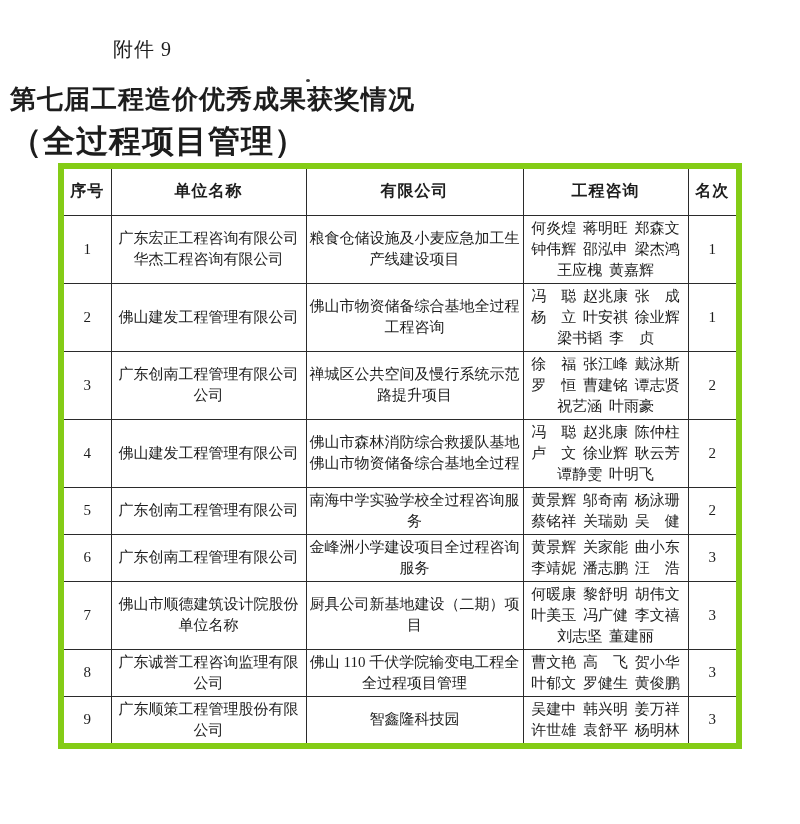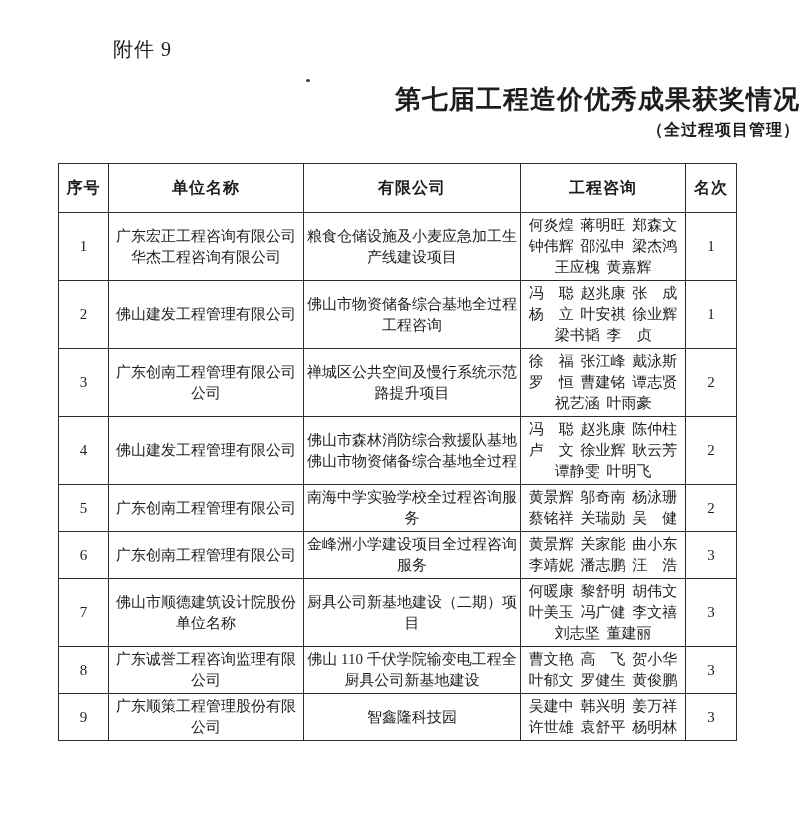--- a/index.html
+++ b/index.html
@@ -5,31 +5,31 @@
   html,body{margin:0;padding:0;}
   body{
     width:800px;height:824px;position:relative;background:#ffffff;
     font-family:"Liberation Serif","DejaVu Serif",serif;color:#1d1d1d;
     overflow:hidden;
   }
   .attachment{
     position:absolute;left:113px;top:36px;
     font-size:20px;letter-spacing:1px;
   }
-  .heading{position:absolute;left:10px;width:790px;text-align:right;}
+  .heading{position:absolute;left:10px;width:790px;text-align:left;}
   .title{top:82px;font-size:26px;font-weight:bold;letter-spacing:1px;}
-  .subtitle{top:120px;font-size:16px;font-weight:bold;letter-spacing:1px;}
+  .subtitle{top:120px;font-size:32px;font-weight:bold;letter-spacing:1px;}
   .artifact-dot{
     position:absolute;left:306px;top:79px;width:4px;height:3px;
     background:#3a3a3a;border-radius:50%;
   }
   table.awards{
     position:absolute;left:58px;top:163px;width:678px;
     border-collapse:collapse;table-layout:fixed;
-    border:1px solid #84cc16;
+    border:6px solid #84cc16;
   }
   table.awards th,table.awards td{
     border:1px solid #2b2b2b;
     text-align:center;vertical-align:middle;
     padding:2px 2px;
     overflow:hidden;
   }
   table.awards th{
     font-size:16px;font-weight:bold;letter-spacing:1px;
   }
@@ -190,21 +190,21 @@
   </tr>
 
   <tr style="height:46px;">
     <td>8</td>
     <td>
       <span class="line">广东诚誉工程咨询监理有限</span>
       <span class="line">公司</span>
     </td>
     <td>
       <span class="line">佛山 110 千伏学院输变电工程全</span>
-      <span class="line">厨具公司新基地建设</span>
+      <span class="line">全过程项目管理</span>
     </td>
     <td class="personnel">
       <span class="line">曹文艳 高　飞 贺小华</span>
       <span class="line">叶郁文 罗健生 黄俊鹏</span>
     </td>
     <td>3</td>
   </tr>
 
   <tr style="height:45px;">
     <td>9</td>

